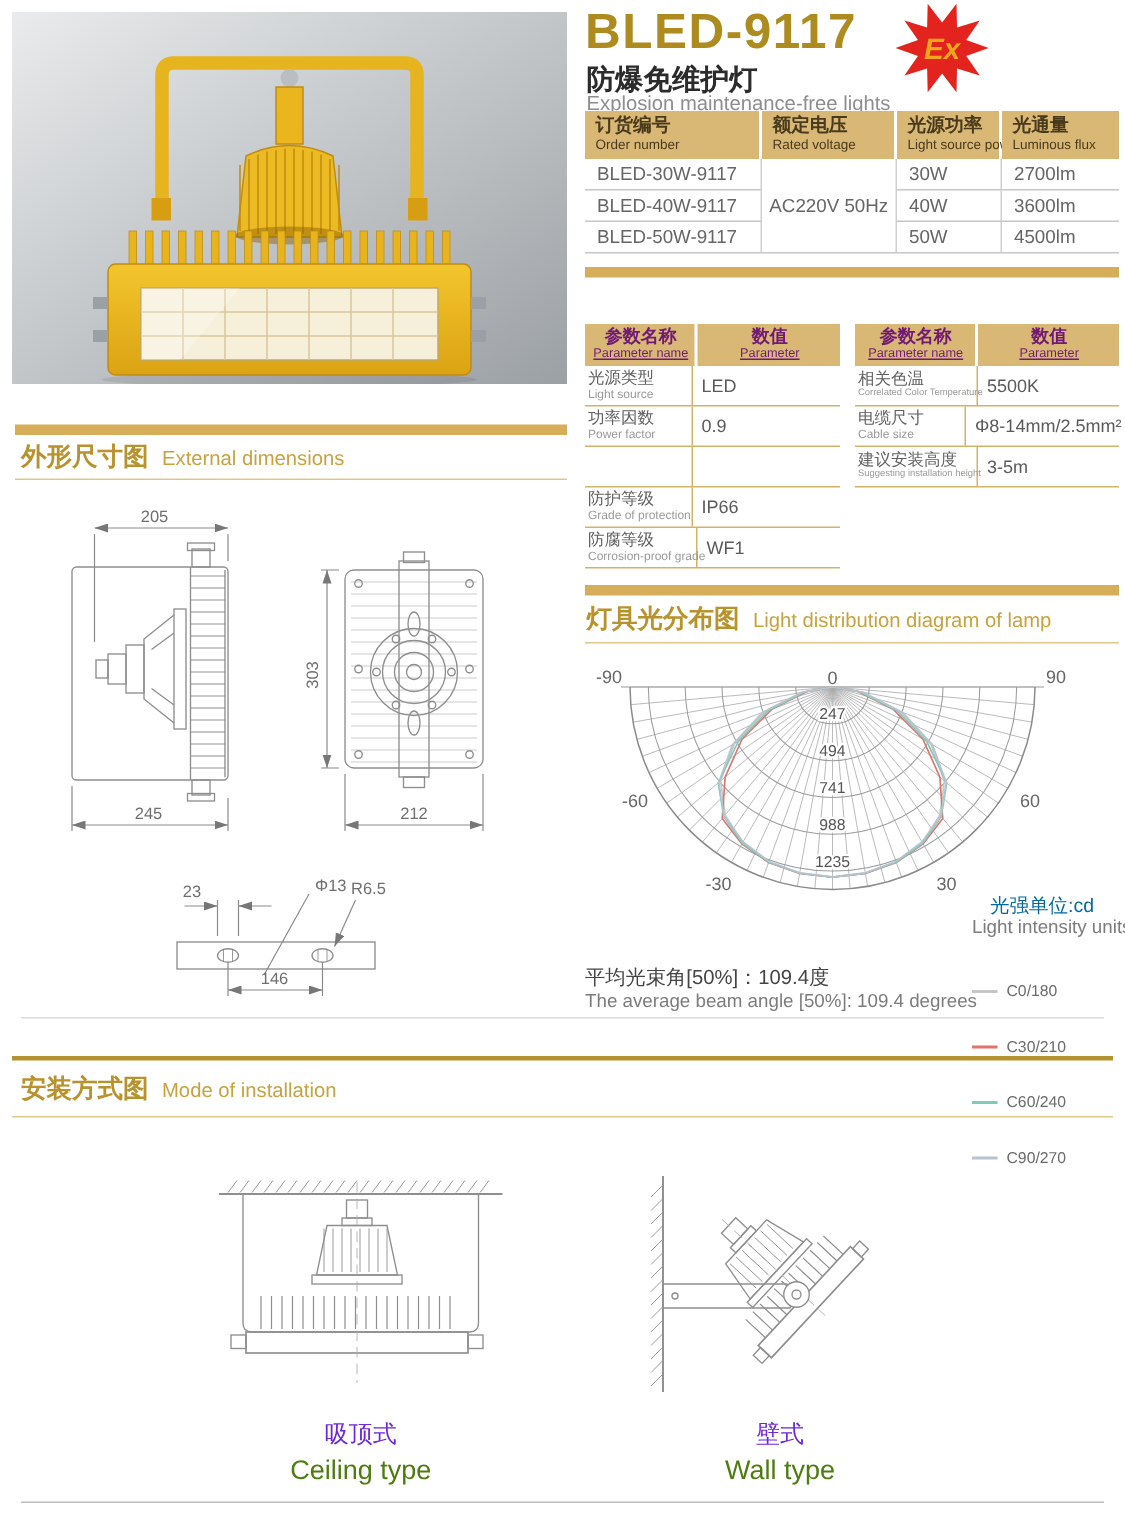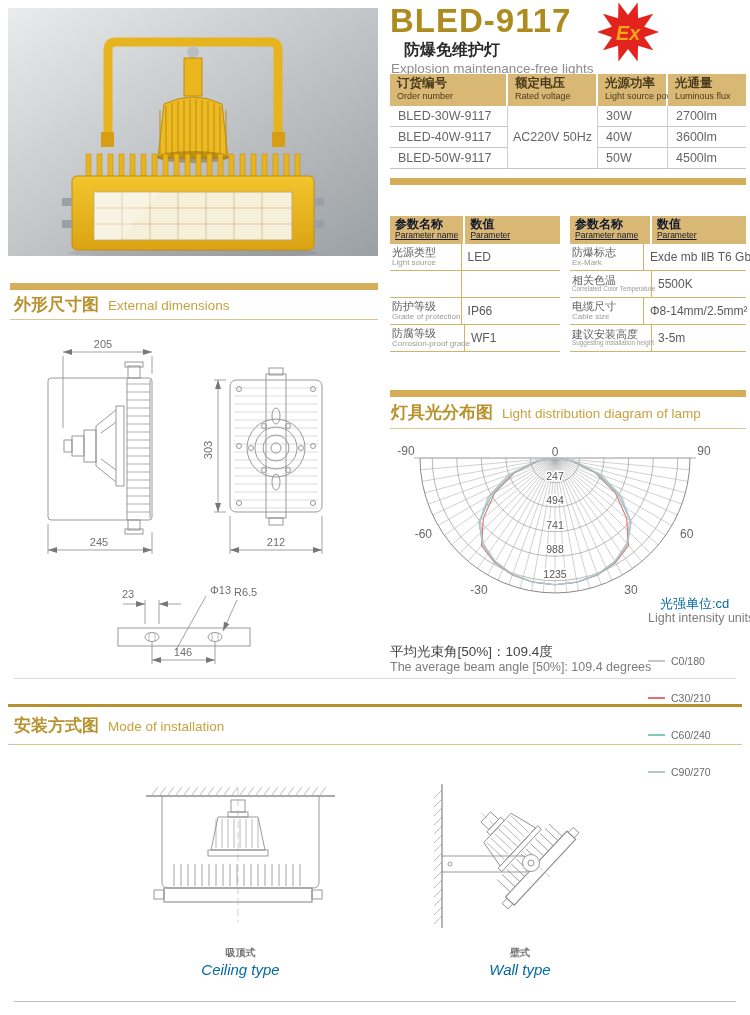--- a/index.html
+++ b/index.html
@@ -2,21 +2,21 @@
 <html><head>
 <meta charset="utf-8">
 <style>
   html,body{margin:0;padding:0;background:#fff;}
   #page{position:relative;width:750px;height:1015px;background:#fff;
         font-family:"Liberation Sans",sans-serif;overflow:hidden;}
   .abs{position:absolute;}
 
   
   #model-title{left:390px;top:2px;font-size:33px;font-weight:bold;color:#ad8b1e;letter-spacing:1px;}
-  #name-cn{left:404px;top:40px;font-size:16px;font-weight:600;color:#2b2b2b;}
+  #name-cn{left:391px;top:40px;font-size:19px;font-weight:600;color:#2b2b2b;}
   #name-en{left:391px;top:61px;font-size:13.5px;color:#8d8d8d;}
 
   
   #order-table{left:390px;top:74px;width:356px;display:grid;
                grid-template-columns:118px 90px 70px 78px;
                grid-template-rows:32px 21px 21px 21px;font-size:12.5px;}
   .oth{background:#d9b876;color:#4a3a1c;padding:3px 0 2px 7px;line-height:1.1;}
   .oth .cn{font-size:12.5px;font-weight:bold;display:block;}
   .oth .en{font-size:9px;display:block;margin-top:1px;white-space:nowrap;}
   .oth.sep{border-right:2px solid #fff;}
@@ -32,21 +32,21 @@
   .sec-title{display:flex;align-items:baseline;gap:9px;white-space:nowrap;}
   .sec-cn{font-size:17px;font-weight:bold;color:#b8922d;}
   .sec-en{font-size:13.5px;color:#c7a23e;}
 
   
   .pt{position:absolute;top:216px;}
   #pt-left{left:390px;width:170px;}
   #pt-right{left:570px;width:176px;}
   .pt-h{display:flex;background:#d9b876;height:28px;}
   .pt-h .c1{border-right:2px solid #fff;}
-  .pt-h div{color:#0f172a;padding:2px 4px 0 5px;line-height:1.05;}
+  .pt-h div{color:#701a75;padding:2px 4px 0 5px;line-height:1.05;text-align:center;}
   .pt-h .cn{font-size:12px;font-weight:bold;display:block;}
   .pt-h .en{font-size:8.5px;display:block;text-decoration:underline;}
   #pt-left .c1{width:73px;} #pt-left .c2{width:97px;}
   #pt-right .c1{width:80px;} #pt-right .c2{width:96px;}
   .pt-r{display:flex;height:26px;border-bottom:1px solid #d3b269;}
   .pt-r .name{display:flex;flex-direction:column;justify-content:center;
               border-right:1px solid #d3b269;padding-left:2px;line-height:1.05;}
   .pt-r .name .cn{font-size:11px;color:#606060;white-space:nowrap;}
   .pt-r .name .en{font-size:8px;color:#9a9a9a;white-space:nowrap;}
   .pt-r .name .en.tiny{font-size:6.3px;}
@@ -61,22 +61,22 @@
   .lg-row{display:flex;align-items:center;height:13px;margin-top:24px;}
   .lg-line{display:inline-block;width:17px;height:2px;margin-right:6px;}
   .lg-lab{font-size:10.5px;color:#6b6b6b;}
   #beam-cn{left:390px;top:643px;font-size:13.5px;color:#444;}
   #beam-en{left:390px;top:660px;font-size:12.5px;color:#7c7c7c;}
 
   .thin-gray{background:#dcdcdc;height:1px;}
   #install-bar{left:8px;top:704px;width:734px;height:3px;background:#b5922f;}
 
   .inst-label{text-align:center;line-height:1.35;}
-  .inst-label .cn{font-size:10px;color:#737373;display:block;font-weight:bold;}
-  .inst-label .en{font-size:15px;color:#0369a1;display:block;font-style:italic;}
+  .inst-label .cn{font-size:16px;color:#6d28d9;display:block;}
+  .inst-label .en{font-size:18px;color:#4d7c0f;display:block;}
 
   svg text{font-family:"Liberation Sans",sans-serif;}
   .dimtxt{font-size:11px;fill:#6f6f6f;}
 </style>
 </head>
 <body>
 
 <div id="page">
 
   <svg class="abs" style="left:8px;top:8px" width="370" height="248" viewBox="0 0 370 248">
@@ -195,20 +195,27 @@
     </div>
     <div class="pt-r">
       <div class="name">
           <span class="cn">光源类型</span>
           <span class="en">Light source</span>
         </div>
       <div class="val">LED</div>
     </div>
     <div class="pt-r">
       <div class="name">
+          <span class="cn">功率因数</span>
+          <span class="en">Power factor</span>
+        </div>
+      <div class="val">0.9</div>
+    </div>
+    <div class="pt-r">
+      <div class="name">
           <span class="cn"></span>
           <span class="en"></span>
         </div>
       <div class="val"></div>
     </div>
     <div class="pt-r">
       <div class="name">
           <span class="cn">防护等级</span>
           <span class="en">Grade of protection</span>
         </div>
@@ -226,27 +233,20 @@
   <div class="pt" id="pt-right">
     <div class="pt-h">
       <div class="c1">
           <span class="cn">参数名称</span>
           <span class="en">Parameter name</span>
         </div>
       <div class="c2">
           <span class="cn">数值</span>
           <span class="en">Parameter</span>
         </div>
-    </div>
-    <div class="pt-r">
-      <div class="name">
-          <span class="cn">防爆标志</span>
-          <span class="en">Ex-Mark</span>
-        </div>
-      <div class="val">Exde mb ⅡB T6 Gb</div>
     </div>
     <div class="pt-r">
       <div class="name">
           <span class="cn">相关色温</span>
           <span class="en tiny">Correlated Color Temperature</span>
         </div>
       <div class="val">5500K</div>
     </div>
     <div class="pt-r">
       <div class="name">

